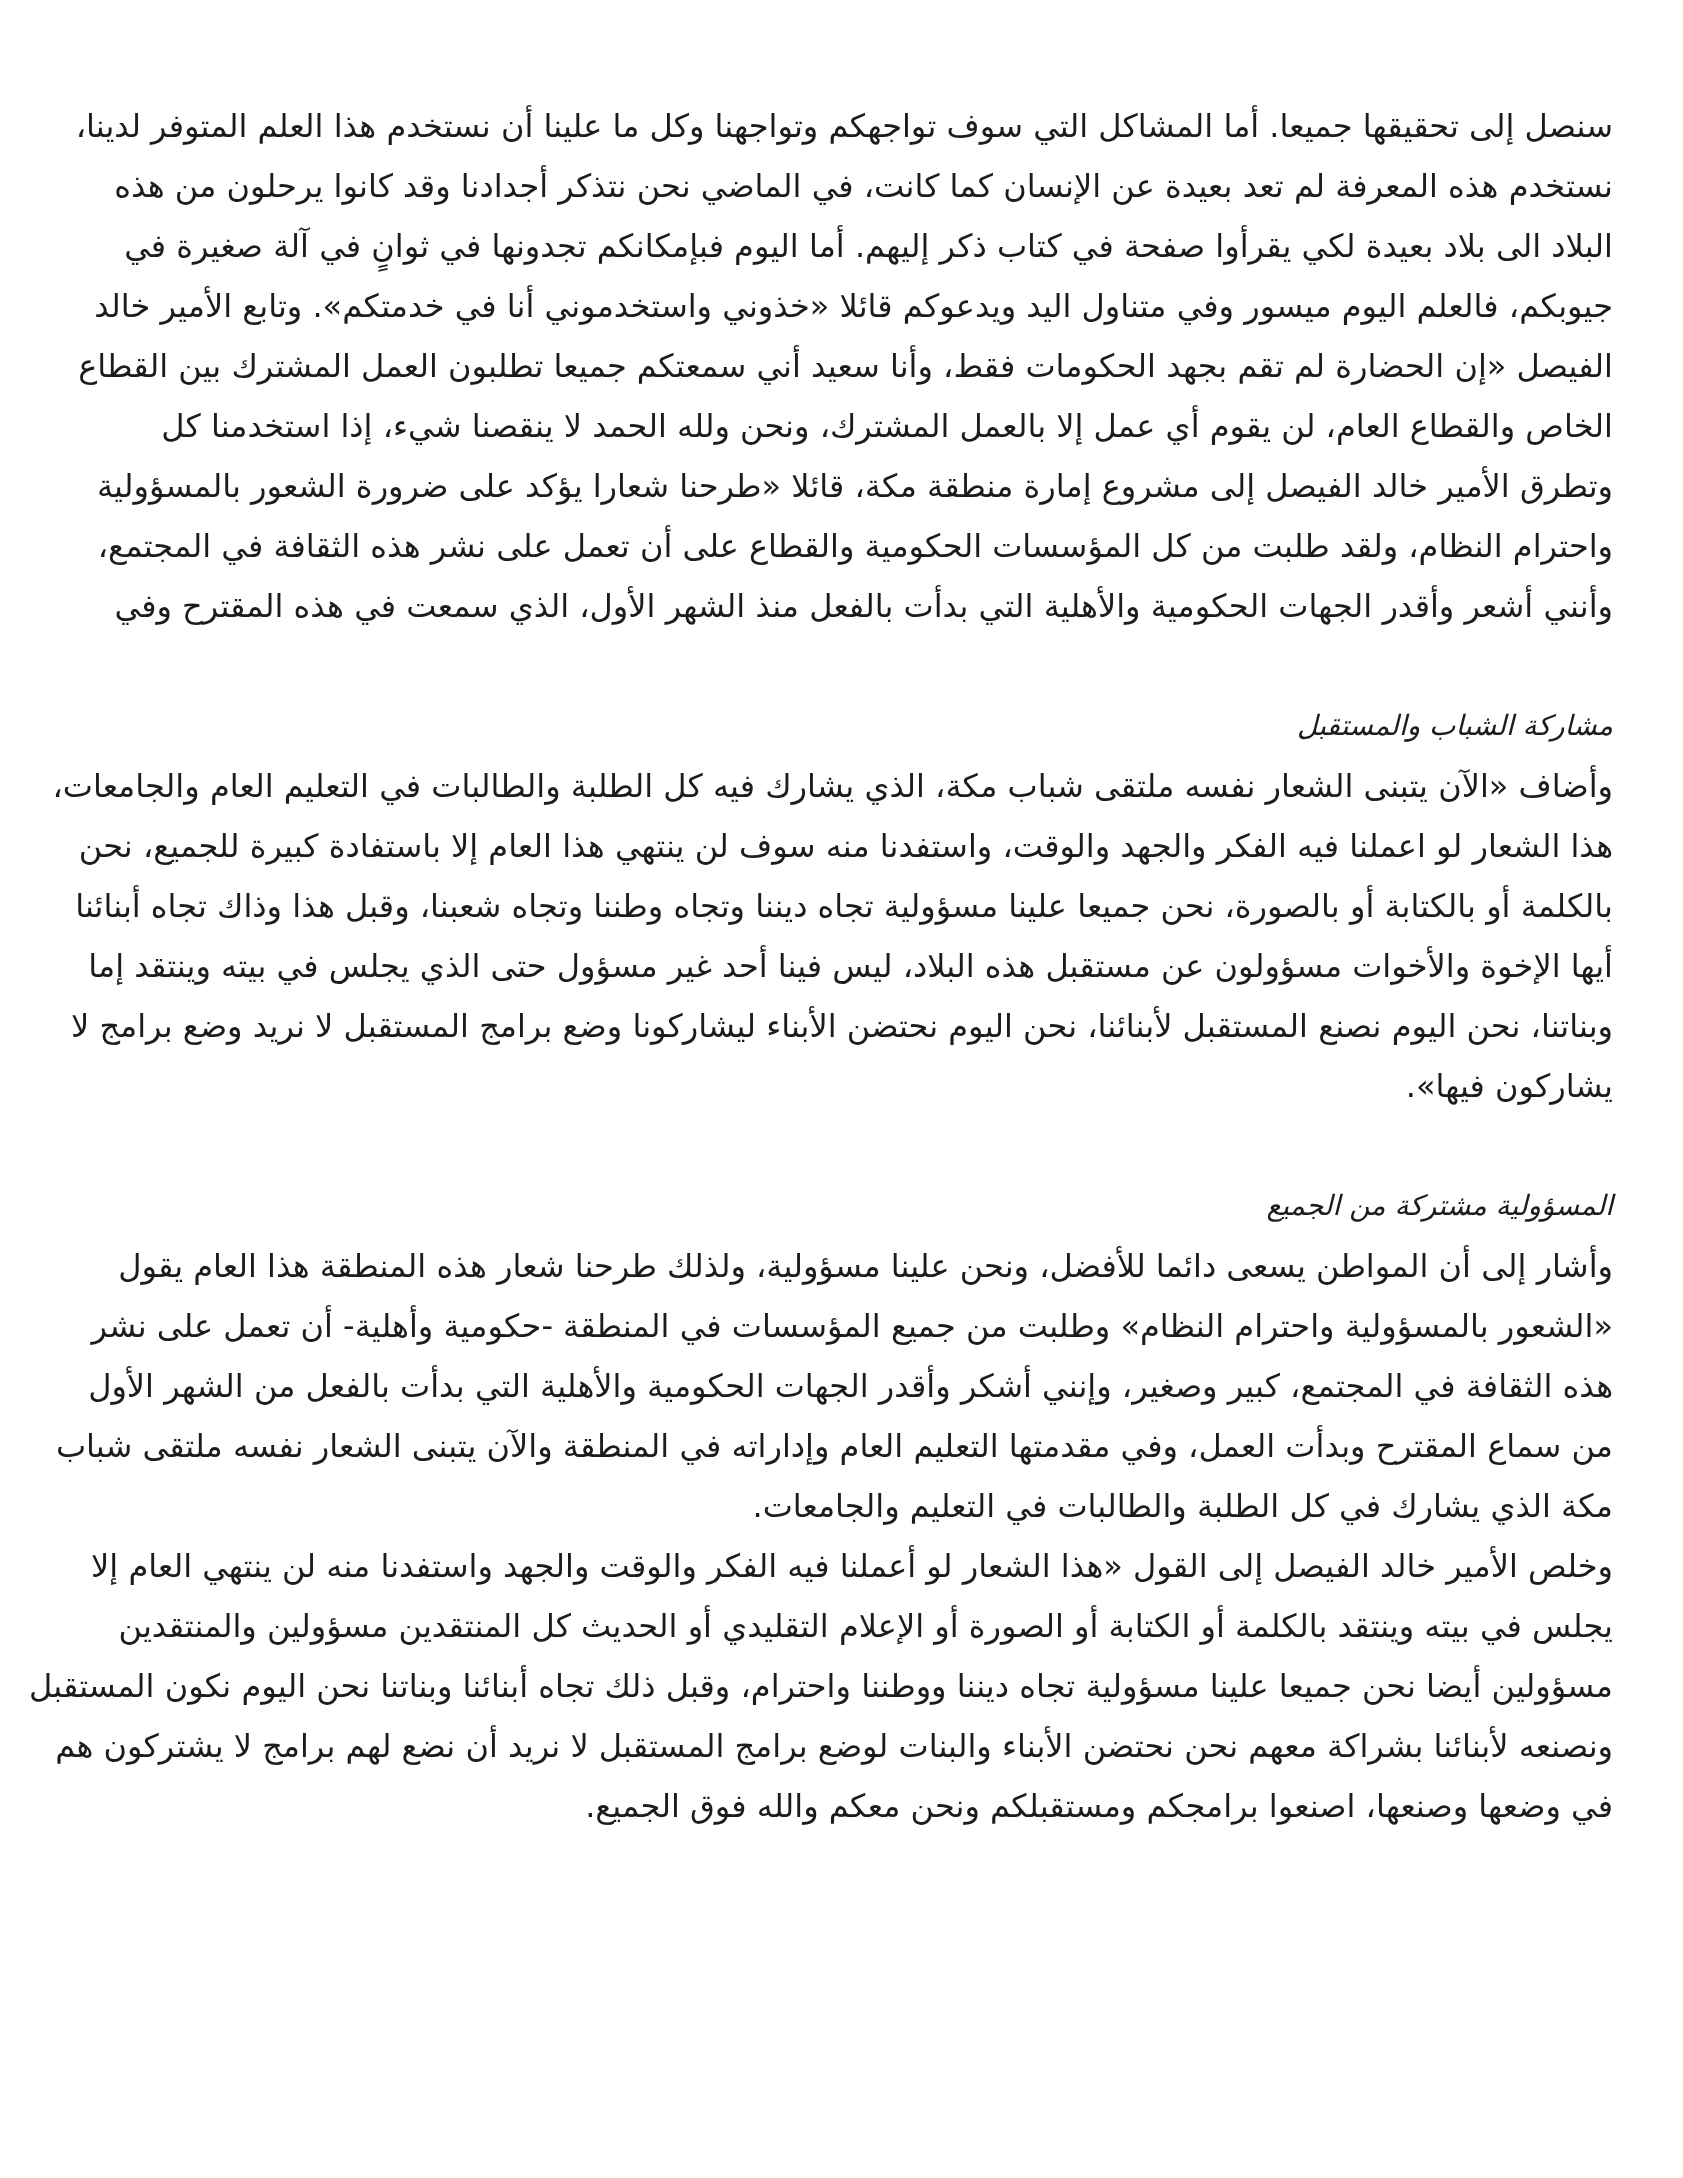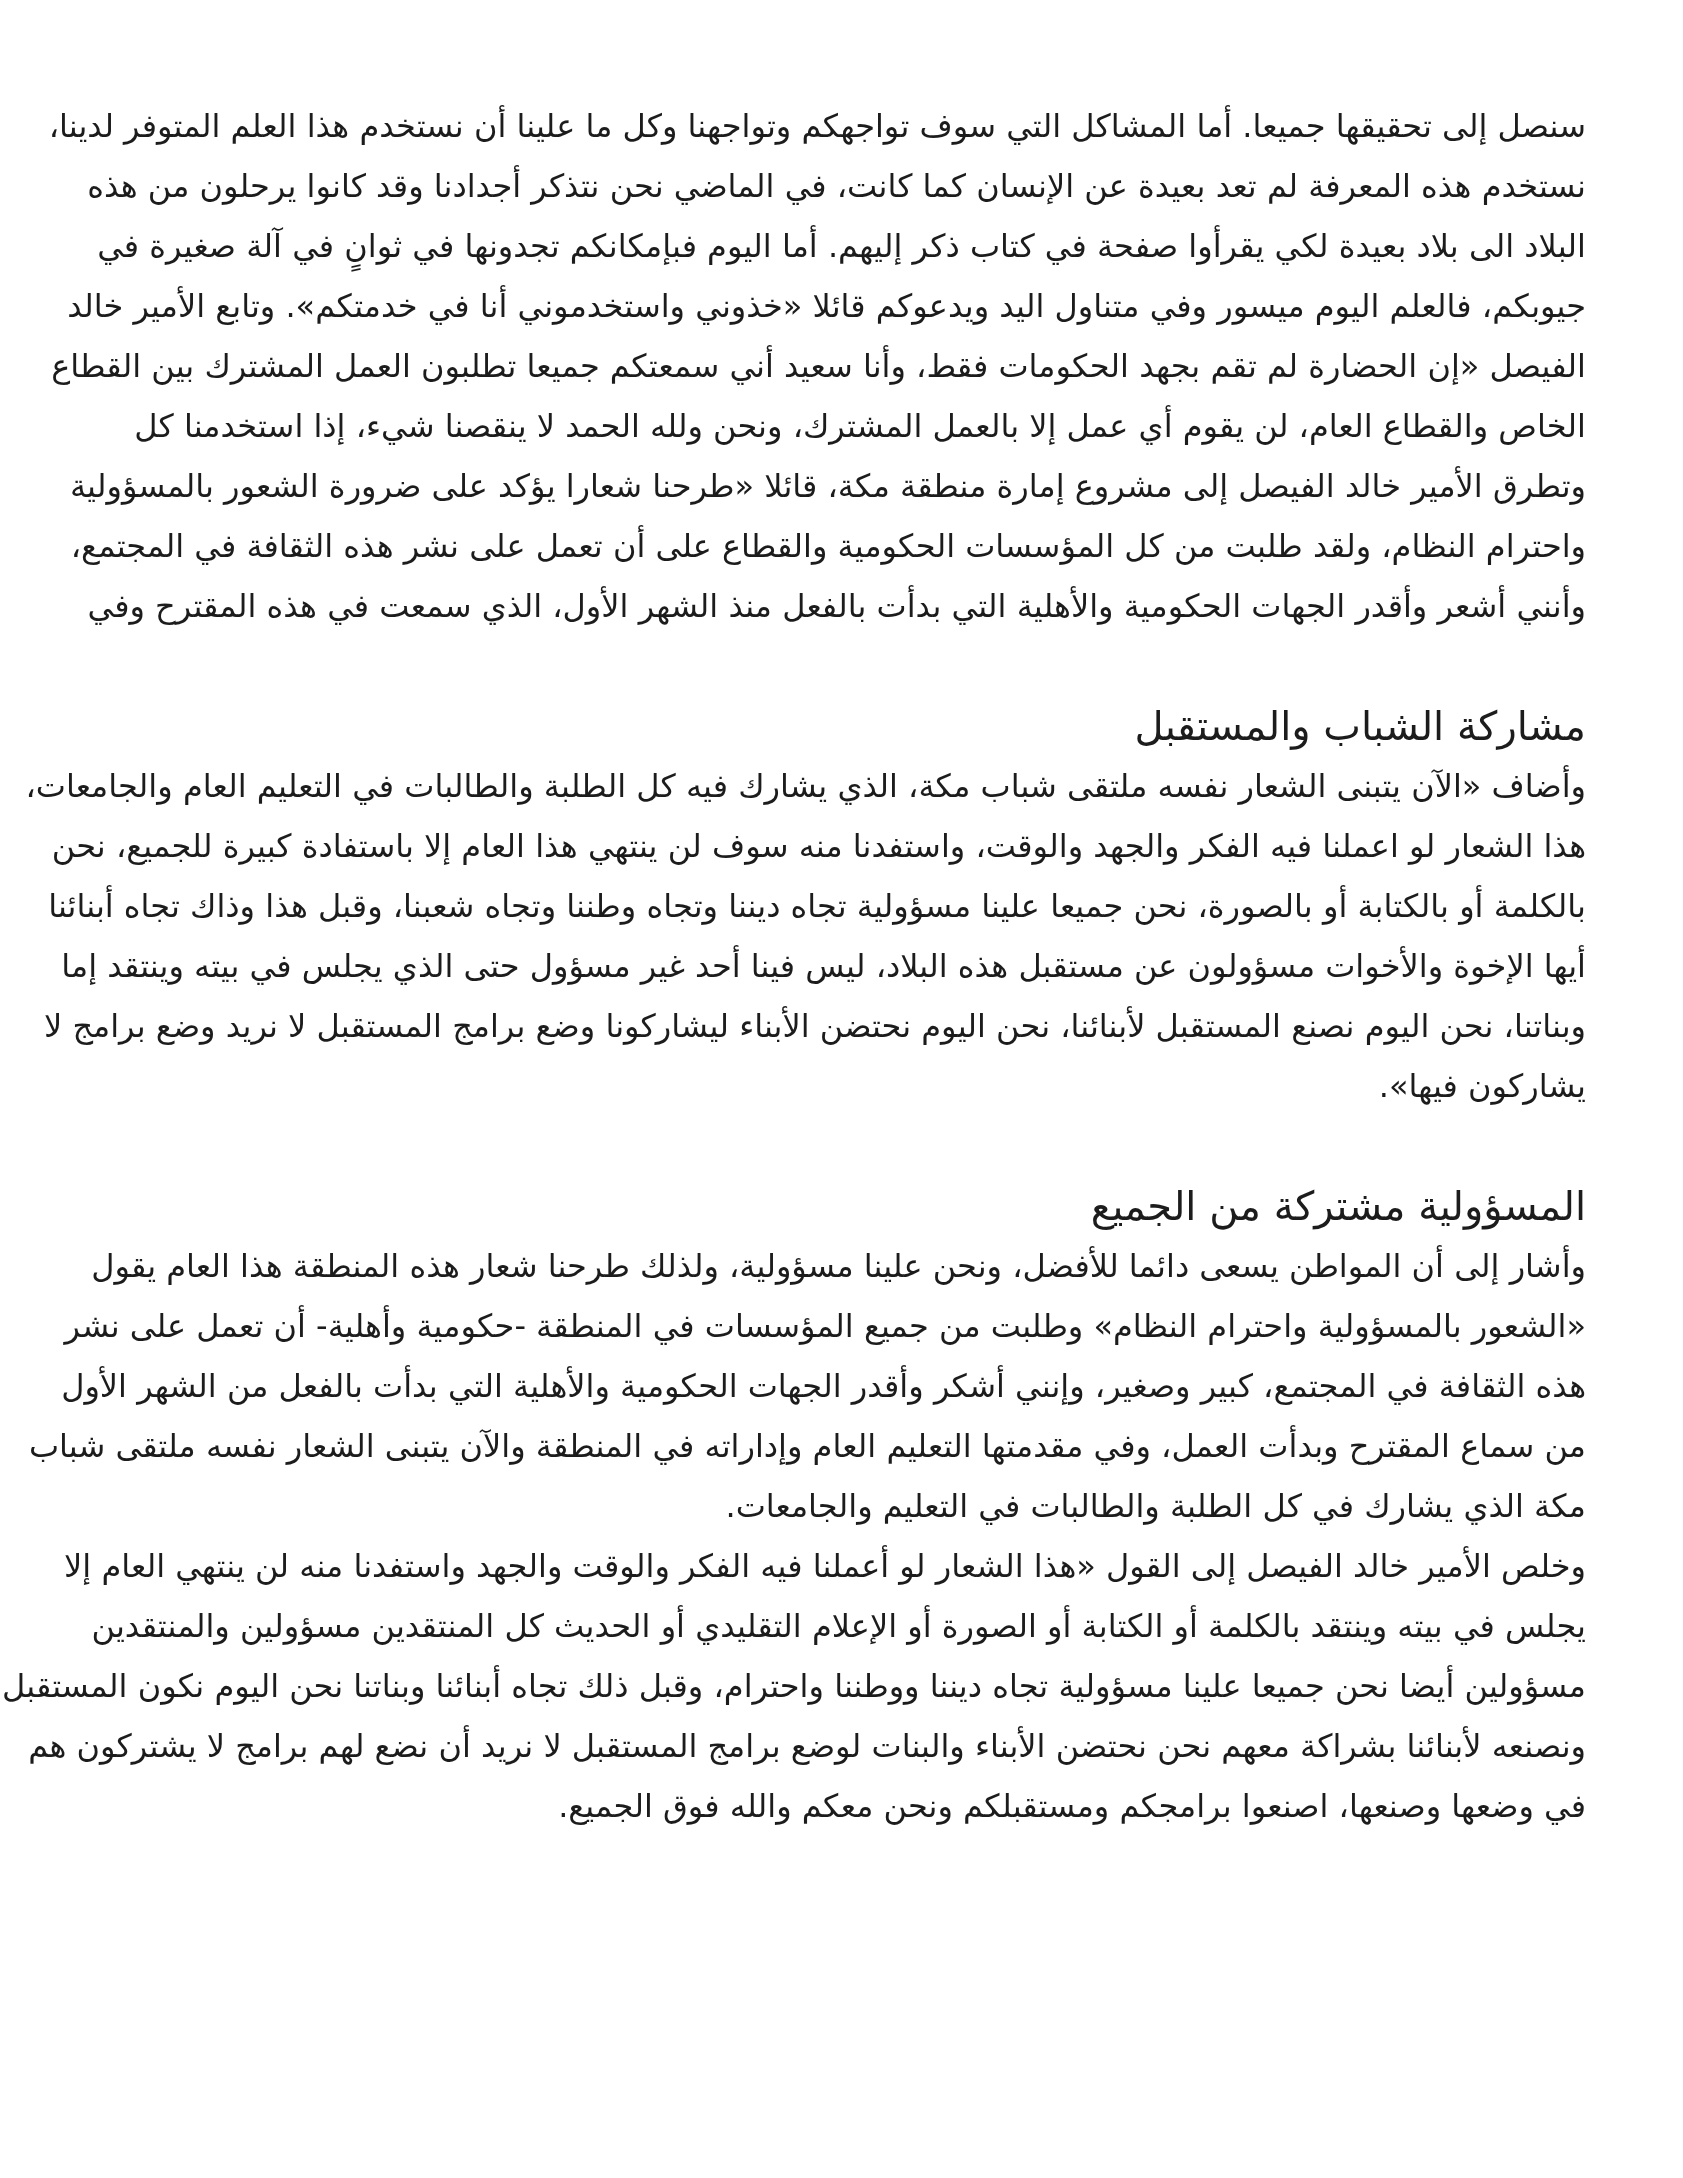--- a/index.html
+++ b/index.html
@@ -10,41 +10,42 @@
   body {
     width: 1683px;
     height: 2178px;
     position: relative;
     font-family: "DejaVu Sans", sans-serif;
     overflow: hidden;
   }
   .article {
     position: absolute;
     top: 96px;
-    right: 97px;
+    right: 70px;
     left: 59px;
     direction: rtl;
     text-align: right;
     color: #1c1c1c;
     font-size: 32px;
     line-height: 60px;
   }
   .paragraph {
     margin: 0;
   }
   .text-line {
     height: 60px;
     white-space: nowrap;
   }
   .section-heading {
     margin: 60px 0 0 0;
     height: 60px;
-    font-size: 40px;
+    font-size: 28px;
     font-weight: 400;
     white-space: nowrap;
+    font-style: italic;
   }
 </style>
 </head>
 <body>
 
 <div class="article">
 
   <div class="paragraph">
     <div class="text-line">سنصل إلى تحقيقها جميعا. أما المشاكل التي سوف تواجهكم وتواجهنا وكل ما علينا أن نستخدم هذا العلم المتوفر لدينا،</div>
     <div class="text-line">نستخدم هذه المعرفة لم تعد بعيدة عن الإنسان كما كانت، في الماضي نحن نتذكر أجدادنا وقد كانوا يرحلون من هذه</div>

